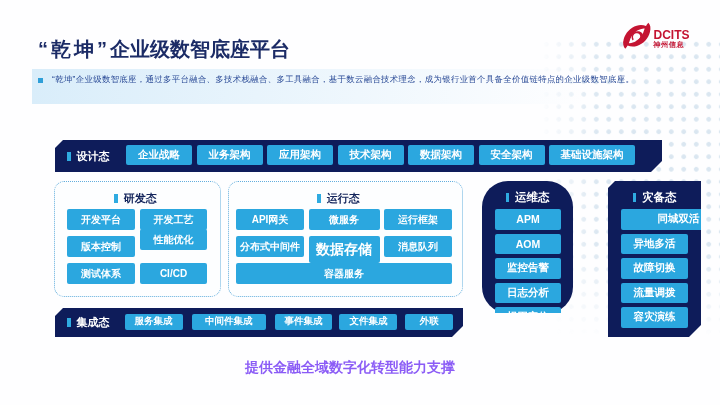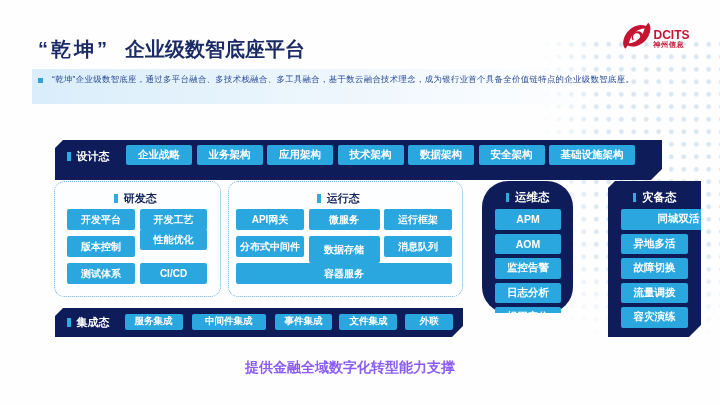--- a/index.html
+++ b/index.html
@@ -43,28 +43,28 @@
       <g fill="#c41432" transform="translate(1.0,-1.64) scale(1.17) rotate(-8 13.5 13.2)">
         <path d="M2.2,22.8 C0.7,21 0.5,18 2,14.6 C4,9.6 9,5.4 14.6,4.6 C19.2,4 23.6,5.8 25.2,8.6 C25.6,9.3 25.3,10.2 24.6,10.8 C24.2,9.2 22.4,8.1 20.2,7.8 C14.8,7.4 9.2,11.2 6.8,16.8 C5.7,19 4.2,21.2 2.2,22.8 Z"></path>
         <path d="M2.2,22.8 C0.7,21 0.5,18 2,14.6 C4,9.6 9,5.4 14.6,4.6 C19.2,4 23.6,5.8 25.2,8.6 C25.6,9.3 25.3,10.2 24.6,10.8 C24.2,9.2 22.4,8.1 20.2,7.8 C14.8,7.4 9.2,11.2 6.8,16.8 C5.7,19 4.2,21.2 2.2,22.8 Z" transform="rotate(180 13.5 13.2)"></path>
         <path d="M9.4,16.7 C7.8,13 10.7,9.1 14.7,9.4 C17.8,9.7 19.6,12.4 18.5,14.8 C17.4,17.2 14.3,18.1 12.3,16.9 C14.1,17 15.9,16 16.3,14.2 C16.7,12.3 15.2,10.8 13.3,11 C10.9,11.2 9.5,13.5 10.5,15.8 Z"></path>
       </g>
       <text x="33.5" y="16.5" font-family="Liberation Sans,sans-serif" font-size="12" font-weight="bold" fill="#c41432">DCITS</text>
       <text x="33.2" y="24.9" font-family="Liberation Sans,sans-serif" font-size="7.2" font-weight="bold" fill="#c41432" letter-spacing="0.6">神州信息</text>
     </svg>
   </div>
 
-  <div class="title"><span style="letter-spacing:3px;">“乾坤”</span><span style="margin-left:15px;">企业级数智底座平台</span></div>
+  <div class="title"><span style="letter-spacing:3px;">“乾坤”</span><span style="">企业级数智底座平台</span></div>
 
   <div class="strip">
     <div class="bullet"></div>
     <div class="striptext">“乾坤”企业级数智底座，通过多平台融合、多技术栈融合、多工具融合，基于数云融合技术理念，成为银行业首个具备全价值链特点的企业级数智底座。</div>
   </div>
 
-  <div class="cutbar navy" style="left:55px;top:140px;width:607px;height:40px;">
+  <div class="cutbar navy" style="left:55px;top:140px;width:607px;height:32px;">
     <div class="barlabel" style="left:12px;top:0;height:32px;font-size:11px;"><span class="tickc"></span>设计态</div>
     <div class="btn" style="left:71px;top:4.5px;width:66px;height:20.5px;font-size:10.5px;">企业战略</div>
     <div class="btn" style="left:141.5px;top:4.5px;width:66px;height:20.5px;font-size:10.5px;">业务架构</div>
     <div class="btn" style="left:212px;top:4.5px;width:66px;height:20.5px;font-size:10.5px;">应用架构</div>
     <div class="btn" style="left:282.5px;top:4.5px;width:66px;height:20.5px;font-size:10.5px;">技术架构</div>
     <div class="btn" style="left:353px;top:4.5px;width:66px;height:20.5px;font-size:10.5px;">数据架构</div>
     <div class="btn" style="left:423.5px;top:4.5px;width:66px;height:20.5px;font-size:10.5px;">安全架构</div>
     <div class="btn" style="left:494px;top:4.5px;width:86px;height:20.5px;font-size:10.5px;">基础设施架构</div>
   </div>
 
@@ -77,21 +77,21 @@
     <div class="btn" style="left:12px;top:81px;width:68px;height:21px;font-size:10px;">测试体系</div>
     <div class="btn" style="left:85px;top:81px;width:67px;height:21px;font-size:10px;">CI/CD</div>
   </div>
 
   <div class="panel" style="left:228px;top:181px;width:233px;height:114px;">
     <div class="ptitle" style="left:-7px;"><span class="tickc"></span>运行态</div>
     <div class="btn" style="left:7px;top:27px;width:68px;height:21px;font-size:10px;">API网关</div>
     <div class="btn" style="left:79.5px;top:27px;width:71px;height:21px;font-size:10px;">微服务</div>
     <div class="btn" style="left:155px;top:27px;width:68px;height:21px;font-size:10px;">运行框架</div>
     <div class="btn" style="left:7px;top:54px;width:68px;height:21px;font-size:10px;">分布式中间件</div>
-    <div class="btn" style="left:79.5px;top:54px;width:71px;height:27px;font-size:10px;">数据存储</div>
+    <div class="btn" style="left:79.5px;top:54px;width:71px;height:27px;font-size:14px;">数据存储</div>
     <div class="btn" style="left:155px;top:54px;width:68px;height:21px;font-size:10px;">消息队列</div>
     <div class="btn" style="left:7px;top:81px;width:216px;height:21px;font-size:10px;">容器服务</div>
   </div>
 
   <div class="cutcol navy" style="left:482px;top:181px;width:91px;height:132px;border-radius:26px;">
     <div class="coltitle"><span class="tickc"></span>运维态</div>
     <div class="btn" style="left:13px;top:28px;width:66px;height:20.5px;font-size:10.5px;">APM</div>
     <div class="btn" style="left:13px;top:52.5px;width:66px;height:20.5px;font-size:10.5px;">AOM</div>
     <div class="btn" style="left:13px;top:77px;width:66px;height:20.5px;font-size:10.5px;">监控告警</div>
     <div class="btn" style="left:13px;top:101.5px;width:66px;height:20.5px;font-size:10.5px;">日志分析</div>

